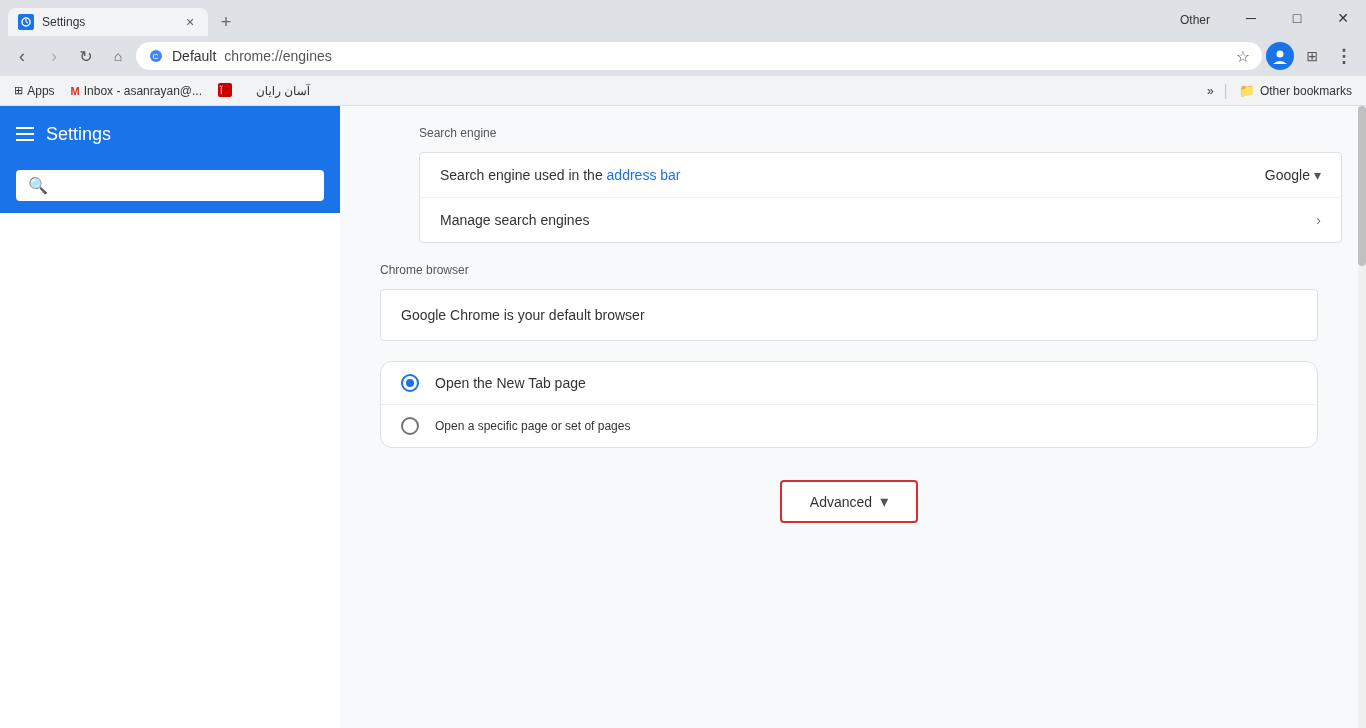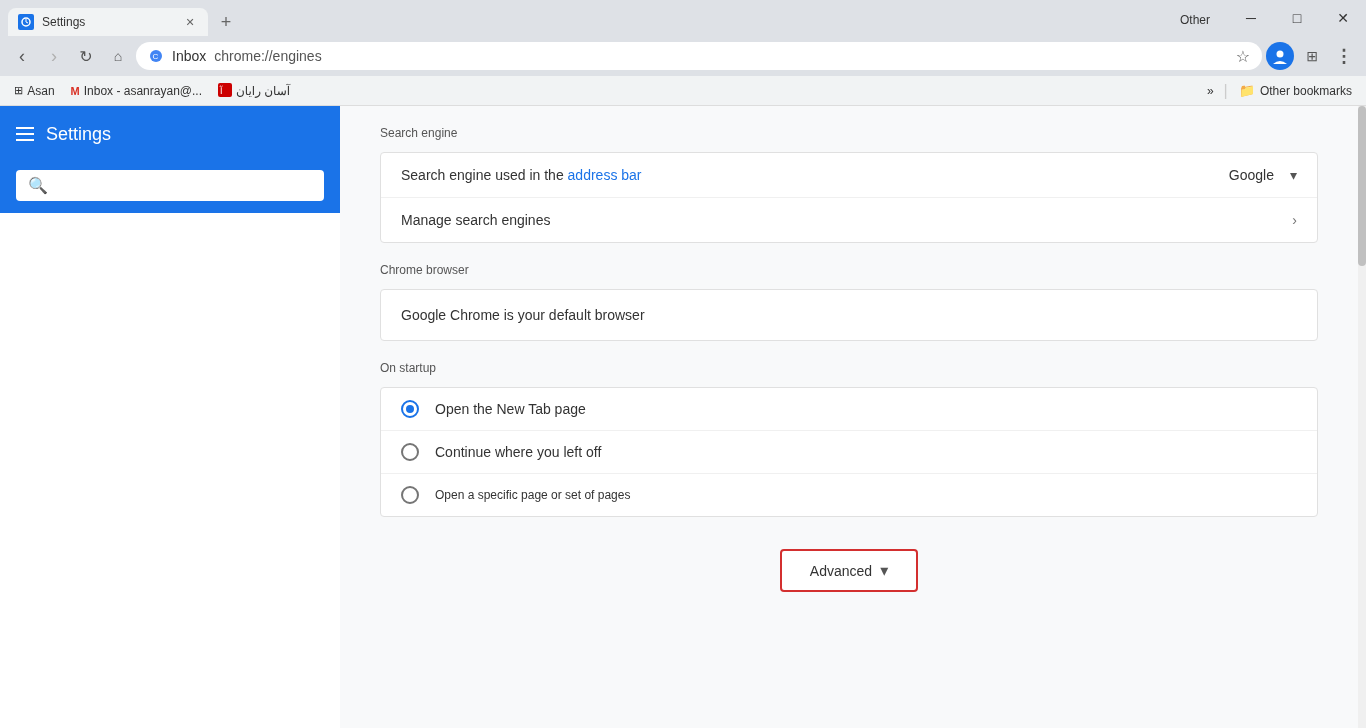--- a/index.html
+++ b/index.html
@@ -41,53 +41,53 @@
     <div style="width:28px;height:28px;display:flex;align-items:center;justify-content:center;border-radius:50%;cursor:pointer;color:#555;font-size:16px;">↻</div>
     <div style="width:28px;height:28px;display:flex;align-items:center;justify-content:center;border-radius:50%;cursor:pointer;color:#555;font-size:14px;">⌂</div>
 
     <div style="flex:1;display:flex;align-items:center;background:white;border-radius:16px;padding:0 12px;height:28px;gap:8px;cursor:text;">
       <div style="width:16px;height:16px;display:flex;align-items:center;justify-content:center;">
         <svg width="14" height="14" viewBox="0 0 14 14">
             <circle cx="7" cy="7" r="6" fill="#4285f4"></circle>
             <text x="3.5" y="10" font-size="8" fill="white" font-family="Arial">C</text>
           </svg>
       </div>
-      <span style="font-size:14px;color:#333;font-weight:500;">Inbox</span>
+      <span style="font-size:14px;color:#333;font-weight:500;">Default</span>
       <span style="font-size:14px;color:#555;">chrome://engines</span>
       <div style="flex:1;"></div>
       <div style="color:#555;font-size:16px;cursor:pointer;">☆</div>
     </div>
 
     <div style="width:28px;height:28px;display:flex;align-items:center;justify-content:center;border-radius:50%;cursor:pointer;background:#1a73e8;">
       <svg width="18" height="18" viewBox="0 0 18 18">
           <circle cx="9" cy="7" r="3.5" fill="white"></circle>
           <path d="M2 17 Q9 11 16 17" fill="white"></path>
         </svg>
     </div>
     <div style="width:28px;height:28px;display:flex;align-items:center;justify-content:center;cursor:pointer;color:#555;font-size:14px;">⊞</div>
     <div style="width:28px;height:28px;display:flex;align-items:center;justify-content:center;cursor:pointer;color:#555;font-size:18px;font-weight:bold;">⋮</div>
   </div>
 
   <div style="display:flex;align-items:center;background:#f1f3f4;padding:2px 8px;height:30px;gap:4px;border-bottom:1px solid #ddd;">
     <div style="display:flex;align-items:center;gap:4px;font-size:12px;color:#333;cursor:pointer;padding:2px 6px;border-radius:4px;">
       <span style="font-size:11px;">⊞</span>
-      <span>Asan</span>
+      <span>Apps</span>
     </div>
     <div style="display:flex;align-items:center;gap:4px;font-size:12px;color:#333;cursor:pointer;padding:2px 6px;border-radius:4px;">
       <span style="color:#d93025;font-size:11px;font-weight:bold;">M</span>
       <span>Inbox - asanrayan@...</span>
     </div>
     <div style="display:flex;align-items:center;gap:4px;font-size:12px;color:#333;cursor:pointer;padding:2px 6px;border-radius:4px;">
       <span style="font-size:11px;">
         <svg width="14" height="14" viewBox="0 0 14 14">
             <rect width="14" height="14" rx="2" fill="#cc0000"></rect>
             <text x="2" y="11" font-size="9" fill="white" font-family="Arial">آ</text>
           </svg>
       </span>
-      <span style="direction:rtl;">آسان رایان</span>
+      <span style="direction:rtl;margin-left:20px;">آسان رایان</span>
     </div>
     <div style="flex:1;"></div>
     <div style="font-size:12px;color:#333;cursor:pointer;padding:2px 4px;">»</div>
     <div style="color:#ccc;padding:0 2px;">|</div>
     <div style="display:flex;align-items:center;gap:4px;font-size:12px;color:#333;cursor:pointer;padding:2px 6px;border-radius:4px;">
       <span style="color:#e8a000;font-size:13px;">📁</span>
       <span>Other bookmarks</span>
     </div>
   </div>
 
@@ -108,29 +108,29 @@
         <div style="padding:8px 16px 12px 16px;">
           <div style="display:flex;align-items:center;background:white;border-radius:4px;padding:6px 12px;gap:8px;">
             <span style="color:#757575;font-size:16px;">🔍</span>
           </div>
         </div>
       </div>
     </div>
 
     <div style="flex:1;background:#f8f9fa;overflow-y:auto;position:relative;">
 
-      <div style="padding:20px 40px 8px 40px;">
+      <div style="padding:20px 16px 8px 40px;margin-left:39px;">
         <div style="font-size:12px;color:#555;margin-bottom:12px;">Search engine</div>
         <div style="background:white;border-radius:4px;border:1px solid #e0e0e0;">
 
           <div style="display:flex;align-items:flex-end;padding:14px 20px;border-bottom:1px solid #f0f0f0;cursor:pointer;">
             <div style="flex:1;font-size:14px;color:#333;">
               <span>Search engine used in the </span><a href="#" style="color:#1a73e8;text-decoration:none;"><span>address bar</span></a>
             </div>
-            <div style="display:flex;align-items:center;gap:16px;">
+            <div style="display:flex;align-items:center;gap:4px;">
               <span style="font-size:14px;color:#333;">Google</span>
               <span style="font-size:14px;color:#555;">▾</span>
             </div>
           </div>
 
           <div style="display:flex;align-items:center;padding:14px 20px;cursor:pointer;">
             <span style="flex:1;font-size:14px;color:#333;">Manage search engines</span>
             <span style="color:#757575;font-size:14px;">›</span>
           </div>
         </div>
@@ -139,34 +139,29 @@
       <div style="padding:12px 40px 8px 40px;">
         <div style="font-size:12px;color:#555;margin-bottom:12px;">Chrome browser</div>
         <div style="background:white;border-radius:4px;border:1px solid #e0e0e0;">
           <div style="padding:16px 20px;">
             <span style="font-size:14px;color:#333;">Google Chrome is your default browser</span>
           </div>
         </div>
       </div>
 
       <div style="padding:12px 40px 8px 40px;">
-        <div style="font-size:12px;color:#555;margin-bottom:12px;">On startup</div>
-        <div style="background:white;border-radius:4px;border:1px solid #e0e0e0;">
+        <div style="background:white;border-radius:12px;border:1px solid #e0e0e0;">
 
           <div style="display:flex;align-items:center;padding:12px 20px;gap:16px;cursor:pointer;border-bottom:1px solid #f0f0f0;">
             <div style="width:18px;height:18px;border-radius:50%;border:2px solid #1a73e8;display:flex;align-items:center;justify-content:center;flex-shrink:0;">
               <div style="width:8px;height:8px;border-radius:50%;background:#1a73e8;"></div>
             </div>
             <span style="font-size:14px;color:#333;">Open the New Tab page</span>
           </div>
 
-          <div style="display:flex;align-items:center;padding:12px 20px;gap:16px;cursor:pointer;border-bottom:1px solid #f0f0f0;">
-            <div style="width:18px;height:18px;border-radius:50%;border:2px solid #757575;flex-shrink:0;"></div>
-            <span style="font-size:14px;color:#333;">Continue where you left off</span>
-          </div>
 
           <div style="display:flex;align-items:center;padding:12px 20px;gap:16px;cursor:pointer;">
             <div style="width:18px;height:18px;border-radius:50%;border:2px solid #757575;flex-shrink:0;"></div>
             <span style="font-size:12px;color:#333;">Open a specific page or set of pages</span>
           </div>
         </div>
       </div>
 
       <div style="display:flex;justify-content:center;padding:24px 0 20px 0;">
         <button style="display:flex;align-items:center;gap:8px;padding:10px 28px;border:2px solid #d32f2f;border-radius:4px;background:white;cursor:pointer;font-size:14px;color:#333;outline:none;">

